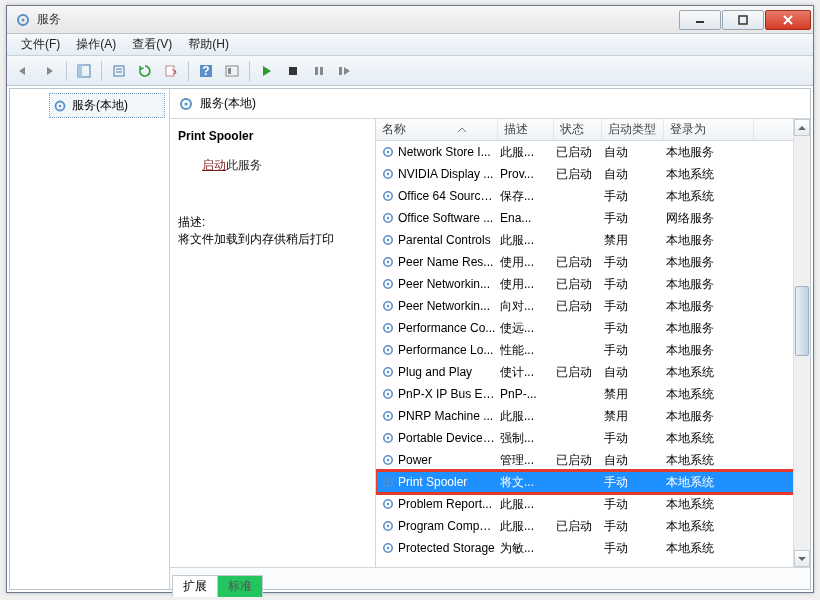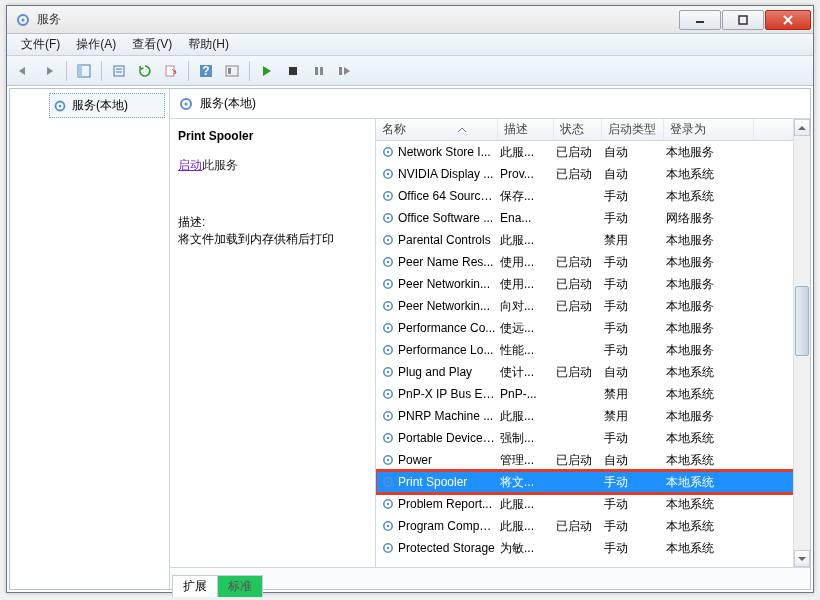--- a/index.html
+++ b/index.html
@@ -19,21 +19,21 @@
 .content { flex: 1; display: flex; border: 1px solid #b8c4ce; margin: 2px; background: #fff; padding-left: 35px; }
 .left-pane { width: 125px; border-right: 1px solid #c8d2da; padding: 4px; }
 .tree-item { display: flex; align-items: center; padding: 3px 2px; border: 1px dotted #7a9ec8; background: #f2f7fc; }
 .tree-item .gear { margin-right: 4px; }
 .right-pane { flex: 1; display: flex; flex-direction: column; }
 .right-header { height: 30px; display: flex; align-items: center; padding: 0 8px; border-bottom: 1px solid #d0d8df; background: #fff; }
 .right-header .gear { margin-right: 6px; }
 .right-body { flex: 1; display: flex; border-top: 0; }
 .detail-pane { width: 205px; padding: 10px 8px; }
 .detail-title { font-weight: bold; margin-bottom: 14px; }
-.detail-link { color: #6d28d9; text-decoration: underline; cursor: pointer; }
+.detail-link { color: #7f1d1d; text-decoration: underline; cursor: pointer; margin-left: 24px; }
 .detail-suffix { color: #222; }
 .detail-desc-label { margin-top: 40px; }
 .list-pane { flex: 1; border-left: 1px solid #d0d8df; position: relative; display: flex; flex-direction: column; }
 .col-headers { height: 22px; display: flex; align-items: center; background: linear-gradient(#fdfdfd,#eef2f6); border-bottom: 1px solid #d0d8df; }
 .col { padding: 0 6px; border-right: 1px solid #e2e8ee; height: 100%; display: flex; align-items: center; color: #444; gap: 34px; }
 .col.sort svg { margin-left: 18px; }
 .c-name { width: 122px; }
 .c-desc { width: 56px; }
 .c-status { width: 48px; }
 .c-start { width: 62px; }

